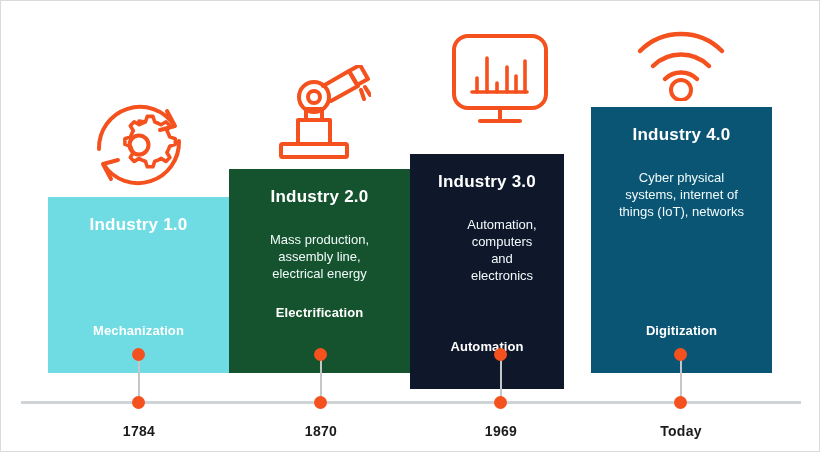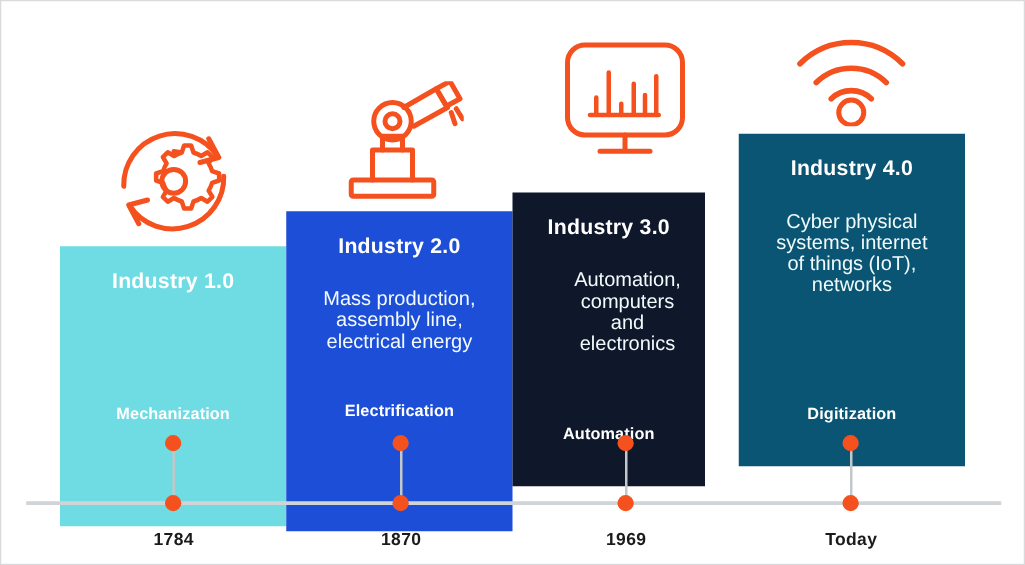--- a/index.html
+++ b/index.html
@@ -30,21 +30,21 @@
     text-align: center;
   }
   .bar-title {
     font-size: 17px;
     font-weight: bold;
     color: #ffffff;
     letter-spacing: 0.2px;
     line-height: 20px;
   }
   .bar-desc {
-    font-size: 16px;
+    font-size: 13px;
     font-weight: normal;
     color: #f2fbfc;
     line-height: 17px;
     padding: 0 25px;
   }
   .bar-tag {
     position: absolute;
     left: 0;
     right: 0;
     font-size: 13px;
@@ -163,29 +163,29 @@
     <svg width="94" height="78" viewBox="0 0 94 78">
       <g fill="none" stroke="#f4511e" stroke-width="4.5" stroke-linecap="round">
         <path d="M6 28 A58 58 0 0 1 88 28"></path>
         <path d="M19 43 A40 40 0 0 1 75 43"></path>
         <path d="M31 56 A23 23 0 0 1 63 56"></path>
         <circle cx="47" cy="67" r="10" stroke-width="4"></circle>
       </g>
     </svg>
   </div>
 
-  <div class="bar" style="left:47px; top:196px; width:181px; height:224px; background:#6fdce3;">
+  <div class="bar" style="left:47px; top:196px; width:181px; height:176px; background:#6fdce3;">
     <div class="bar-title" style="margin-top:18px;">Industry 1.0</div>
     <div class="bar-tag" style="top:126px;">Mechanization</div>
   </div>
 
-  <div class="bar" style="left:228px; top:168px; width:181px; height:256px; background:#1d4ed8;">
+  <div class="bar" style="left:228px; top:168px; width:181px; height:204px; background:#14532d;">
     <div class="bar-title" style="margin-top:18px;">Industry 2.0</div>
     <div class="bar-desc" style="margin-top:24px;">Mass production, assembly line, electrical energy</div>
-    <div class="bar-tag" style="top:152px;">Electrification</div>
+    <div class="bar-tag" style="top:136px;">Electrification</div>
   </div>
 
   <div class="bar" style="left:409px; top:153px; width:154px; height:235px; background:#0f172a;">
     <div class="bar-title" style="margin-top:18px;">Industry 3.0</div>
     <div class="bar-desc" style="margin-top:24px;margin-left:30px;">Automation, computers and electronics</div>
     <div class="bar-tag" style="top:185px;">Automation</div>
   </div>
 
   <div class="bar" style="left:590px; top:106px; width:181px; height:266px; background:#0a5573;">
     <div class="bar-title" style="margin-top:18px;">Industry 4.0</div>

